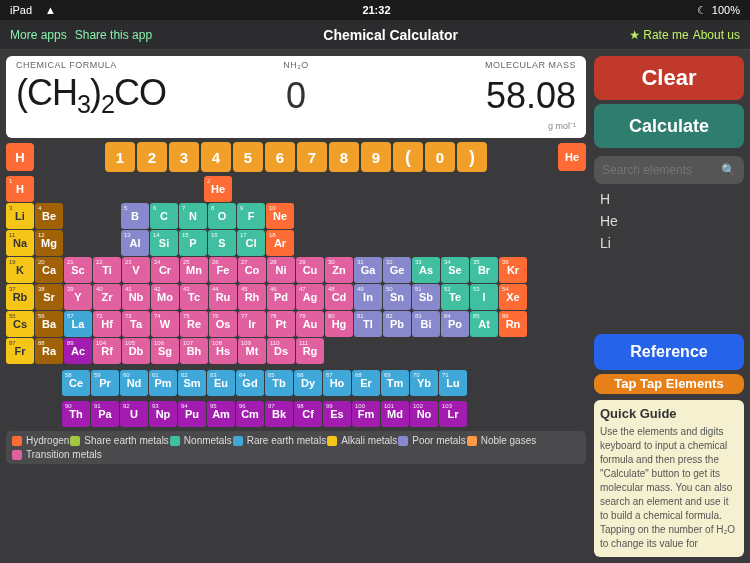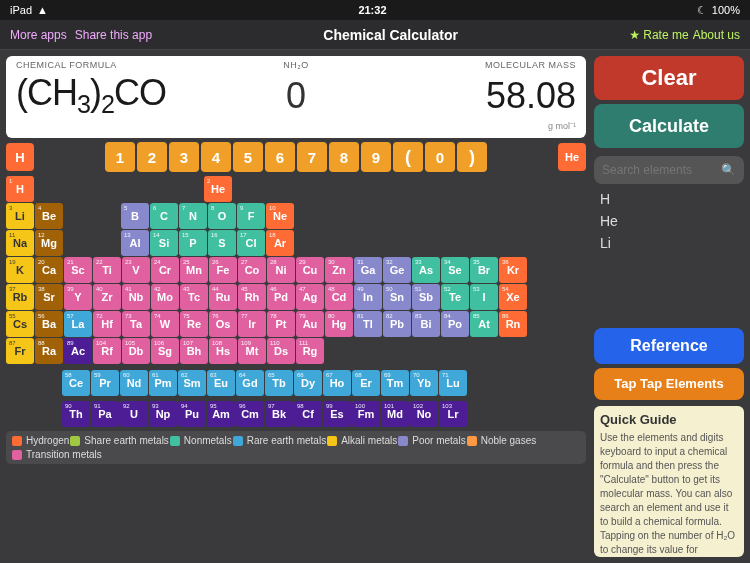--- a/index.html
+++ b/index.html
@@ -9,35 +9,35 @@
     #status-bar {
       background: #1a1a1a;
       height: 20px;
       display: flex;
       align-items: center;
       justify-content: space-between;
       padding: 0 10px;
       font-size: 11px;
       color: #fff;
     }
-    #status-bar .status-left { display: flex; align-items: center; gap: 5px; }
+    #status-bar .status-left { display: flex; align-items: center; gap: 13px; }
     #status-bar .status-center { font-weight: 600; }
     #status-bar .status-right { display: flex; align-items: center; gap: 5px; }
 
     
     #nav-bar {
       background: #2c2c2e;
       height: 30px;
       display: flex;
       align-items: center;
       justify-content: space-between;
       padding: 0 10px;
       border-bottom: 1px solid #444;
     }
-    #nav-bar .nav-left { display: flex; align-items: center; gap: 8px; font-size: 12px; color: #f0abfc; }
+    #nav-bar .nav-left { display: flex; align-items: center; gap: 8px; font-size: 12px; color: #86efac; }
     #nav-bar .nav-title { font-size: 14px; font-weight: 600; color: #fff; }
     #nav-bar .nav-right { display: flex; align-items: center; gap: 4px; font-size: 12px; color: #bef264; }
 
     
     #main-content {
       display: flex;
       height: calc(563px - 50px);
       background: #3a3a3c;
     }
 
@@ -180,21 +180,21 @@
 
     
     .el-hydrogen { background: #ff6b35; }
     .el-alkali { background: #f5c518; color: #333; }
     .el-alkali-earth { background: #a16207; }
     .el-transition { background: #e060a0; }
     .el-poor-metal { background: #8888cc; }
     .el-nonmetal { background: #40c0a0; }
     .el-noble { background: #ff6b35; }
     .el-lanthanide { background: #40a8d8; }
-    .el-actinide { background: #4c1d95; align-items: center; }
+    .el-actinide { background: #a21caf; align-items: center; }
 
     
     #legend {
       background: #4a4a4c;
       border-radius: 5px;
       padding: 4px 6px;
       display: flex;
       flex-wrap: wrap;
       gap: 3px 1px;
     }
@@ -293,21 +293,21 @@
       font-weight: 600;
       cursor: pointer;
       margin-bottom: 4px;
     }
 
     
     #taptap-btn {
       background: #e8801a;
       color: white;
       border-radius: 8px;
-      height: 32px;
+      height: 20px;
       display: flex;
       align-items: center;
       justify-content: center;
       font-size: 13px;
       font-weight: 600;
       cursor: pointer;
       margin-bottom: 6px;
     }
 
     

